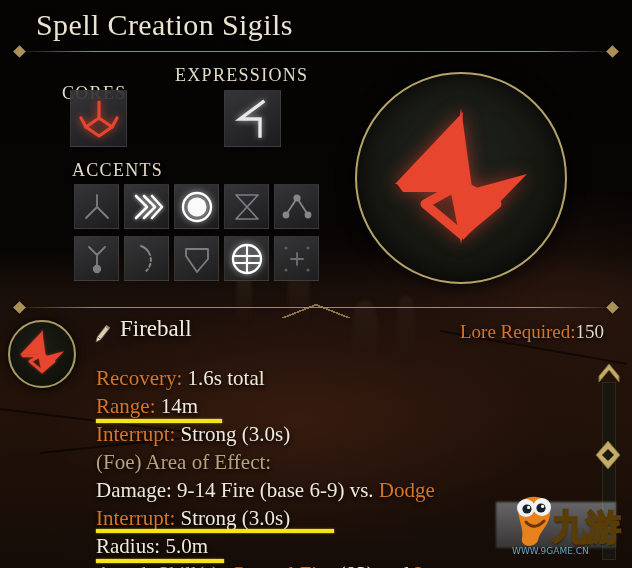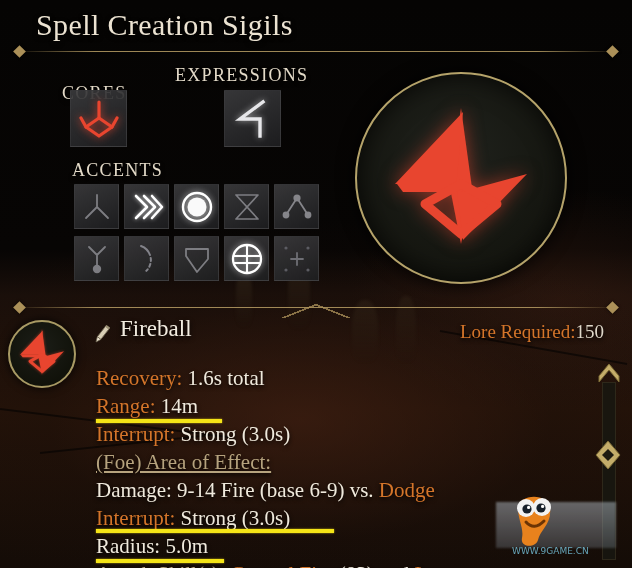--- a/index.html
+++ b/index.html
@@ -105,21 +105,21 @@
   }
   .lore .val { color: #ded7c9; }
 
   .stats {
     position: absolute; left: 96px; top: 364px; width: 470px;
     font-size: 21px; line-height: 28px; color: #efe9dc;
     text-shadow: 0 2px 4px rgba(0,0,0,0.95);
   }
   .stats .line { position: relative; white-space: nowrap; }
   .k { color: #d4752a; }
-  .k-dim { color: #b6a37e; text-decoration: underline; }
+  .k-dim { color: #b6a37e; }
   .v { color: #efe9dc; }
   .v-or { color: #d4752a; }
   .hl {
     position: absolute; left: 0; height: 4px;
     background: #f5e417; box-shadow: 0 0 2px rgba(245,228,23,0.8);
   }
 
   
   .scrollbar { position: absolute; right: 10px; top: 360px; width: 26px; height: 200px; }
   .sb-track {
@@ -404,16 +404,17 @@
         <path d="M18 22 C18 8, 48 6, 50 22 C52 38, 40 44, 38 54 C36 62, 20 62, 22 52 C24 42, 18 34, 18 22 Z" fill="#e8821d"></path>
         <circle cx="26" cy="22" r="9" fill="#f2f2f2"></circle>
         <circle cx="42" cy="21" r="9" fill="#f2f2f2"></circle>
         <circle cx="27" cy="23" r="4.6" fill="#17202a"></circle>
         <circle cx="41" cy="22" r="4.6" fill="#17202a"></circle>
         <circle cx="28.6" cy="21.4" r="1.6" fill="#fff"></circle>
         <circle cx="42.6" cy="20.4" r="1.6" fill="#fff"></circle>
         <path d="M26 36 Q34 45, 44 35" stroke="#6b3405" stroke-width="3" fill="none" stroke-linecap="round"></path>
       </svg>
     </span>
+    <div class="wm-cjk">九游</div>
     <div class="wm-sub">WWW.9GAME.CN</div>
   </div>
 
 </div>
 
 </body></html>

